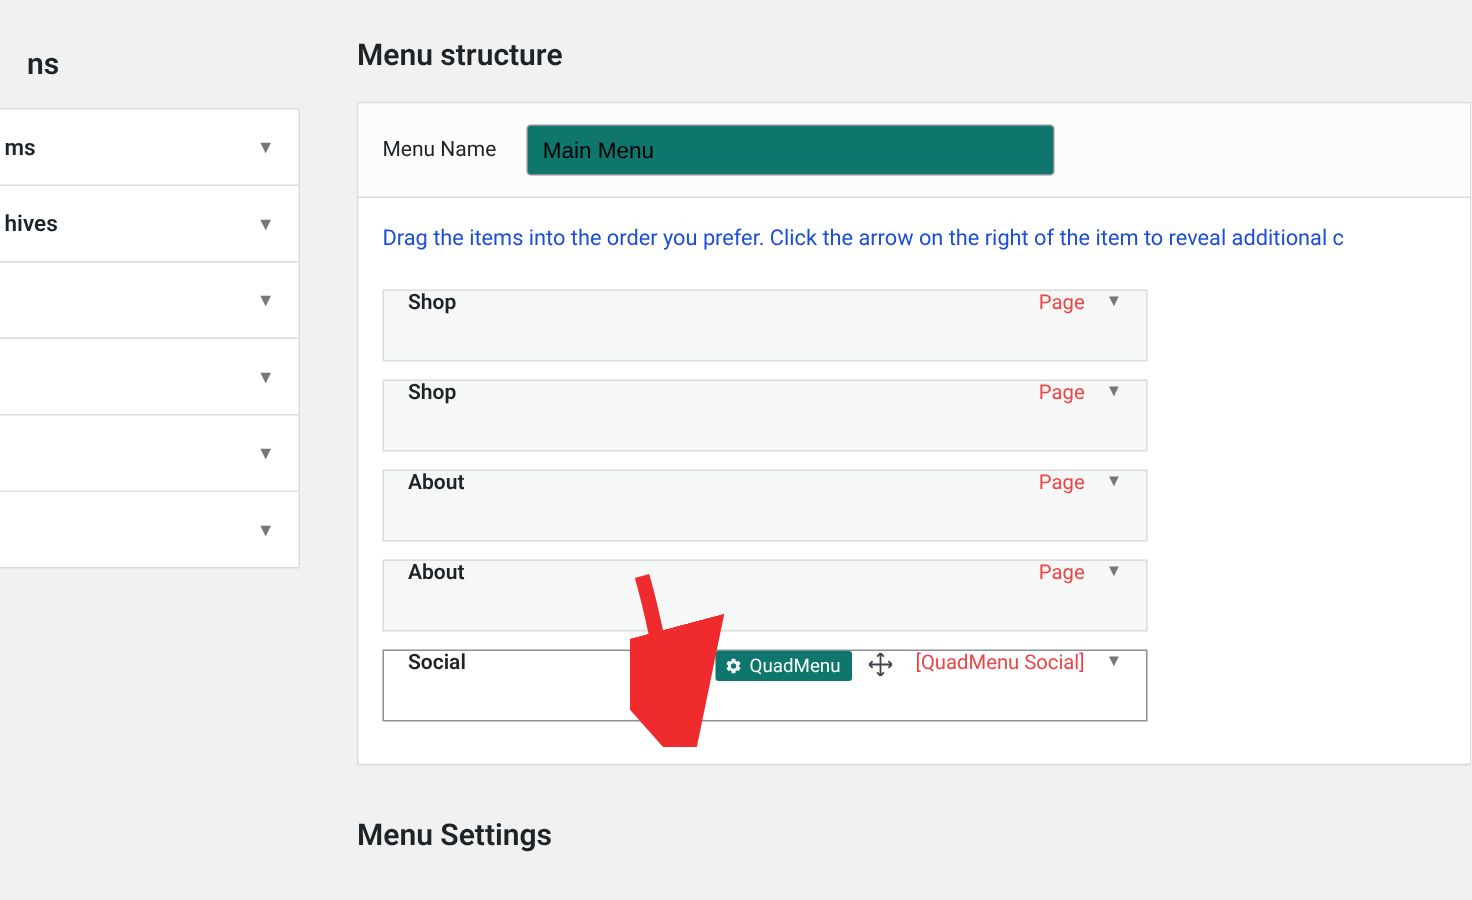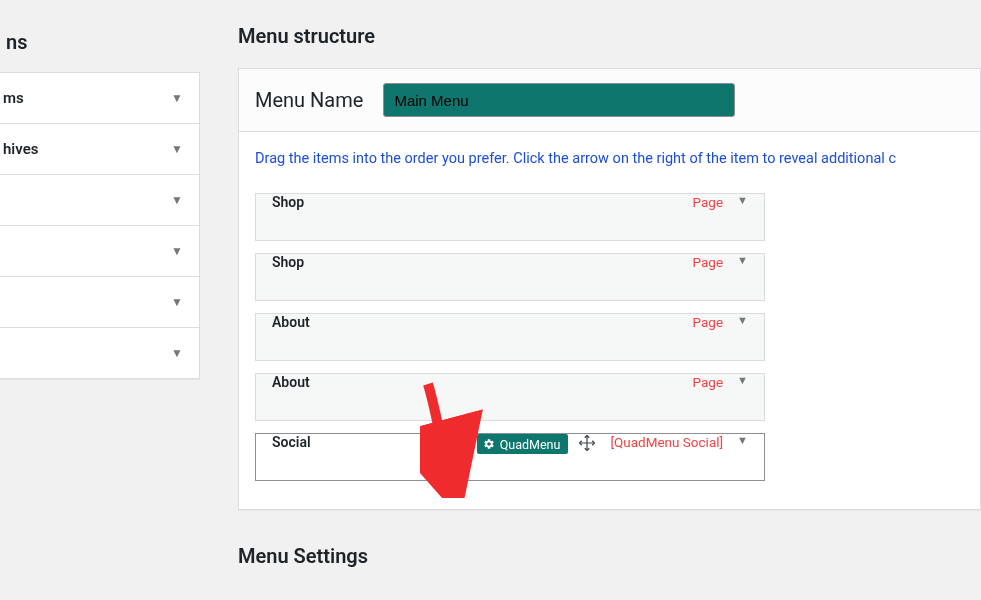--- a/index.html
+++ b/index.html
@@ -67,21 +67,21 @@
   }
   .panel-header {
     display: flex;
     align-items: center;
     gap: 20px;
     padding: 14px 16px;
     background: #fcfcfc;
     border-bottom: 1px solid #dcdcde;
   }
   .panel-header label {
-    font-size: 20px;
+    font-size: 14px;
     color: #1d2327;
   }
   .panel-header input {
     height: 32px;
     width: 330px;
     padding: 0 10px;
     font-size: 15px;
     border: 1px solid #8c8f94;
     border-radius: 3px;
     background: #0f766e;
@@ -155,21 +155,21 @@
     left: 420px;
     top: 378px;
     pointer-events: none;
   }
 </style>
 </head>
 <body>
 
 <div class="viewport">
 
-  <div style="position:absolute;left:6px;top:30px;font-size:20px;font-weight:600;">ns</div>
+  <div style="position:absolute;left:18px;top:30px;font-size:20px;font-weight:600;">ns</div>
 
   <div class="side" style="top:72px">
     <div class="acc">
         <div class="acc-row">
       <span>ms</span>
       <span class="caret">▼</span>
     </div>
       </div>
     <div class="acc">
         <div class="acc-row">

